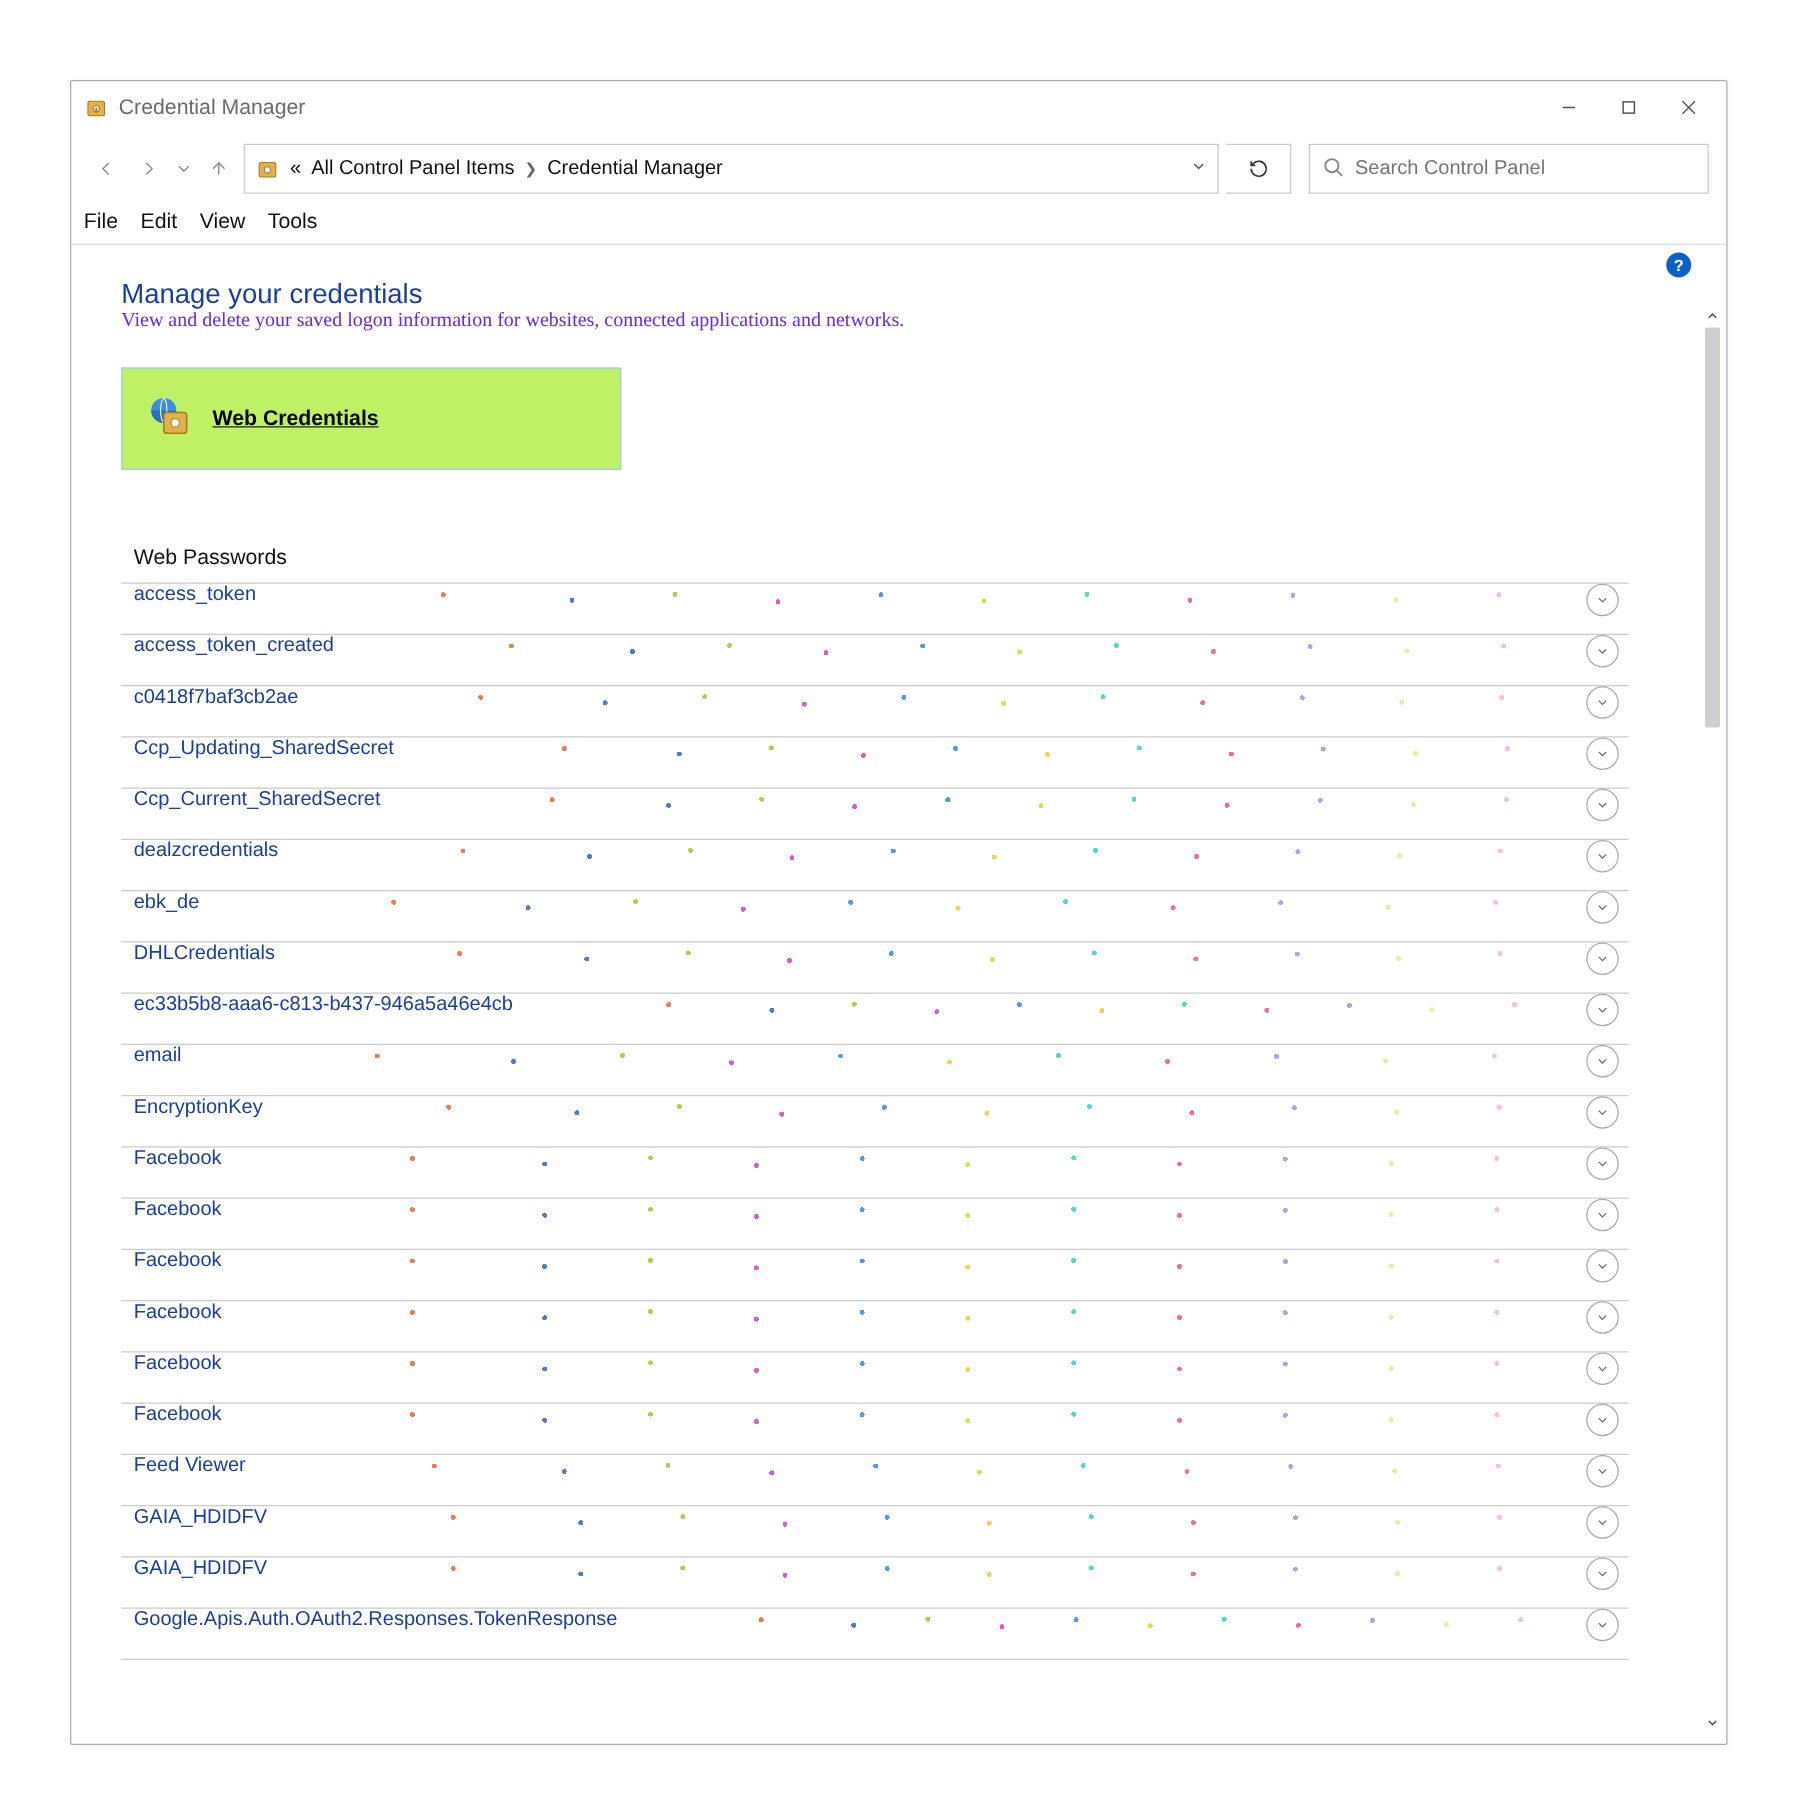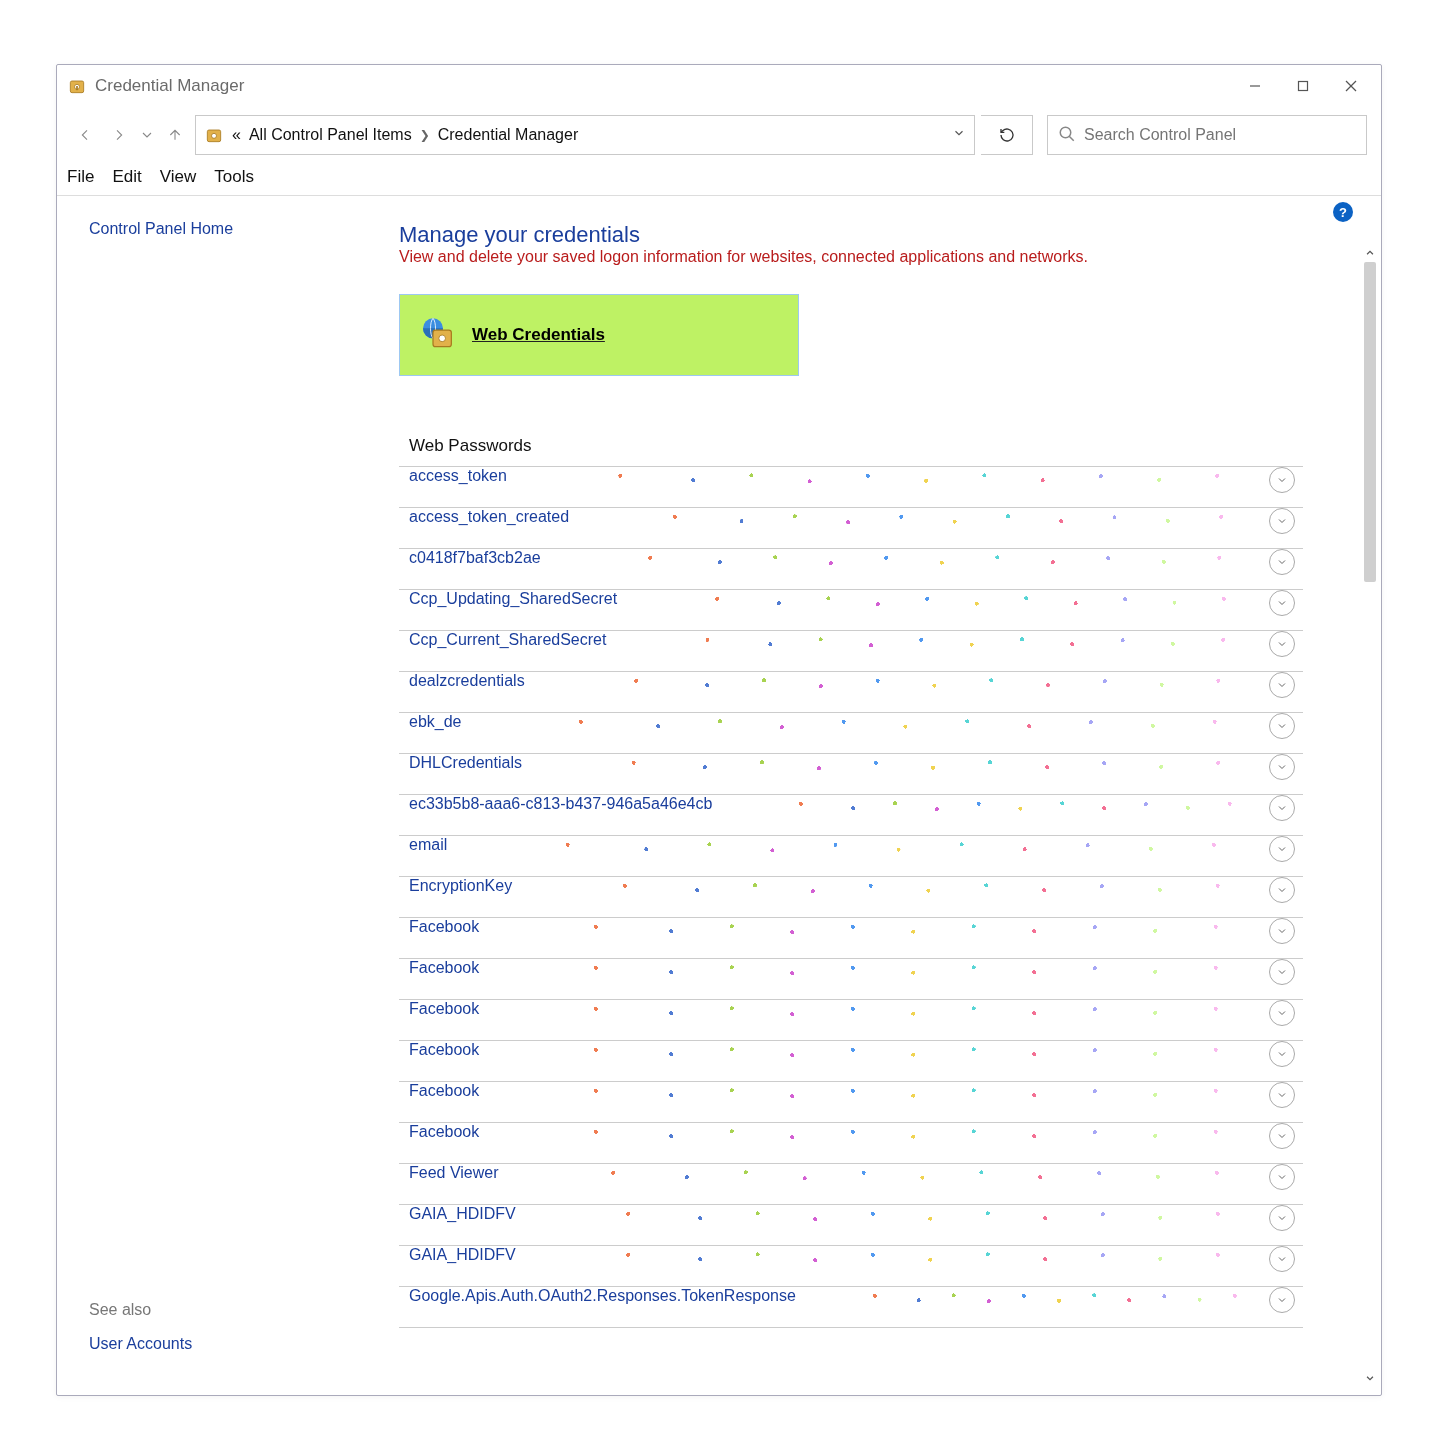--- a/index.html
+++ b/index.html
@@ -31,21 +31,21 @@
 
   
   .content { flex: 1; display: flex; border-top: 1px solid #ddd; position: relative; min-height: 0; }
   .sidebar { width: 302px; padding: 24px 0 0 32px; }
   .sidebar a { color: #1a3e9c; text-decoration: none; font-size: 16px; display: block; margin-bottom: 10px; }
   .sidebar .seealso-wrap { position: absolute; bottom: 32px; left: 32px; }
   .sidebar .seealso { color: #777; font-size: 16px; margin-bottom: 16px; }
 
   .main { flex: 1; min-width: 0; padding: 26px 78px 0 40px; overflow: hidden; }
   .main-heading { color: #1a3e9c; font-size: 22px; font-weight: 400; margin-bottom: 0; }
-  .main-desc { color: #b91c1c; font-size: 16px; margin-bottom: 28px; }
+  .main-desc { color: #6d28d9; font-size: 16px; margin-bottom: 28px; font-family: Liberation Serif, serif; }
 
   .cred-types { display: flex; gap: 28px; margin-bottom: 54px; }
   .cred-type { height: 82px; width: 400px; display: flex; align-items: center; padding: 0 18px; gap: 14px; border: 1px solid transparent; }
   .cred-type.active { background: #bef264; border: 1px solid #9dc8f2; text-decoration: underline; }
   .cred-type .typeicon { width: 40px; height: 40px; display: flex; align-items: center; justify-content: center; }
   .cred-type .typelabel { font-weight: bold; font-size: 17px; color: #000; }
 
   .section-head { font-size: 17px; color: #111; padding: 6px 0 10px 10px; }
   .cred-list { border-top: 1px solid #ccc; }
   .cred-row { display: flex; height: 41px; border-bottom: 1px solid #ccc; padding: 0 8px 0 10px; gap: 8px; }
@@ -195,27 +195,20 @@
         <div class="track">
             <div class="thumb"></div>
           </div>
         <div class="arrow">
             <svg width="10" height="10" viewBox="0 0 24 24" fill="none" stroke="#555" stroke-width="3">
               <path d="M5 9l7 7 7-7"></path>
             </svg>
           </div>
       </div>
 
-      <div class="sidebar">
-        <a href="#">Control Panel Home</a>
-        <div class="seealso-wrap">
-          <div class="seealso">See also</div>
-          <a href="#">User Accounts</a>
-        </div>
-      </div>
 
       <div class="main">
         <div class="main-heading">Manage your credentials</div>
         <div class="main-desc">View and delete your saved logon information for websites, connected applications and networks.</div>
 
         <div class="cred-types">
           <div class="cred-type active">
             <span class="typeicon">
               <svg viewBox="0 0 48 48">
                   <circle cx="18" cy="16" r="12" fill="#3b8de0"></circle>

